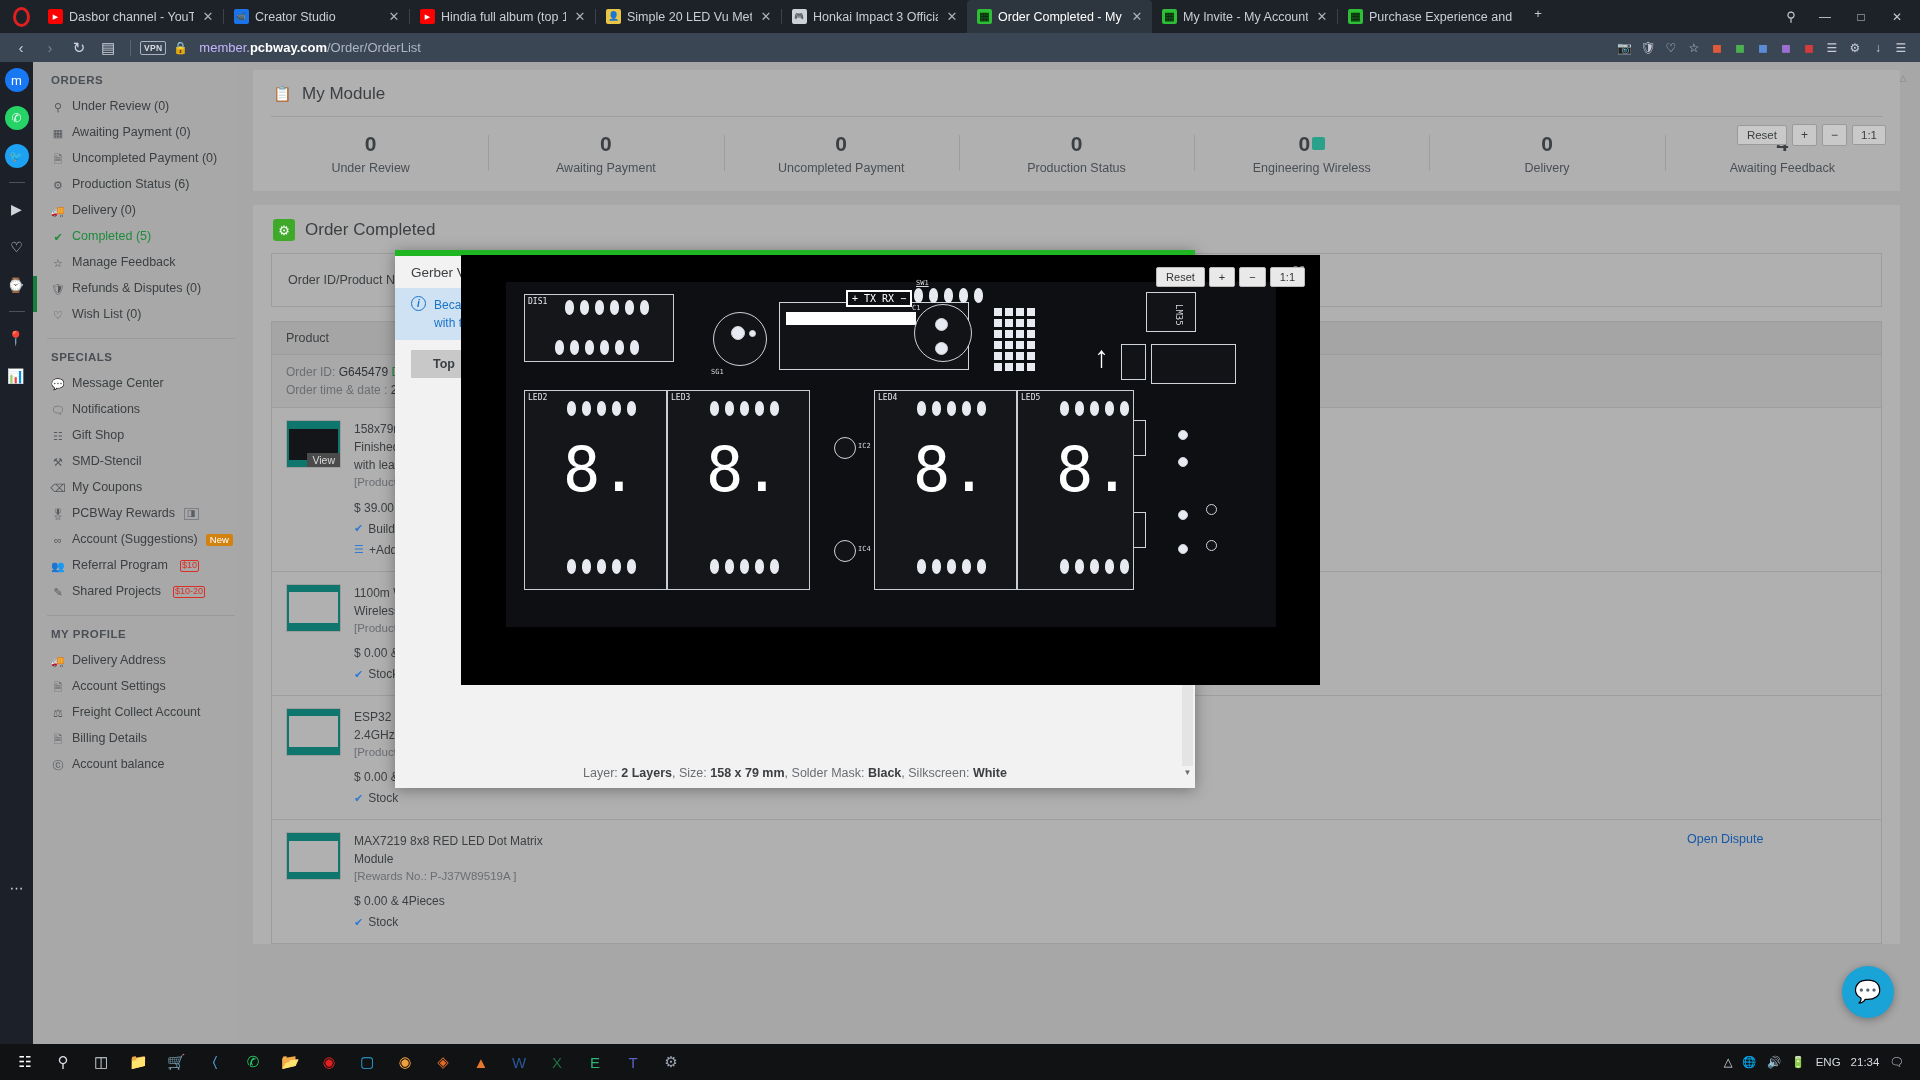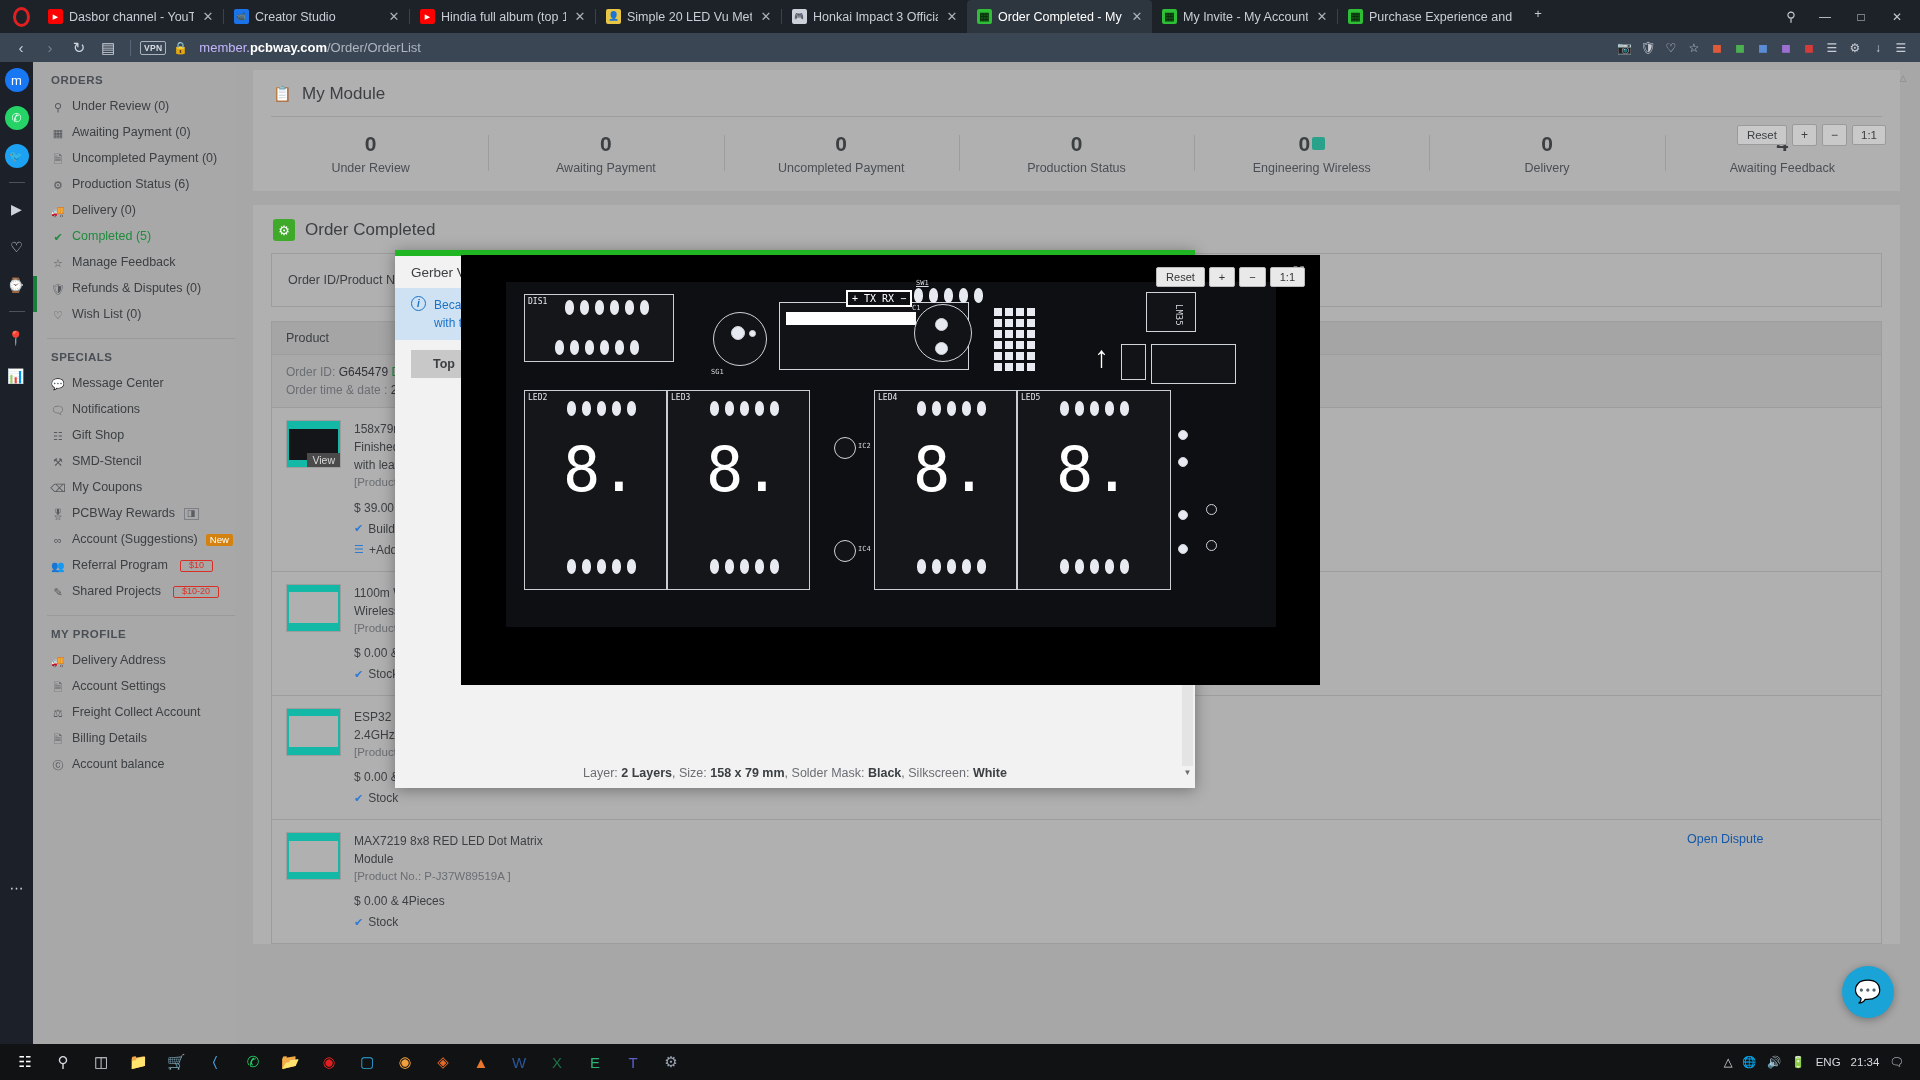--- a/index.html
+++ b/index.html
@@ -104,21 +104,21 @@
   }
   .sb-item .sbi { width:14px;height:14px;flex:0 0 14px;display:flex;align-items:center;justify-content:center;font-size:11px;color:#55595e;}
   .sb-item.active { color:#1e8b3c; font-weight:500; }
   .sb-item.active .sbi { color:#1e8b3c; }
   #sb-active-bar { position:absolute; left:0; width:4px; height:36px; background:#16803a; }
   .sb-divider { height:1px; background:#9a9a9a; margin:10px 0 0 14px; }
   .badge-new {
     background:#d4820f; color:#fff; font-size:9.5px; padding:1px 4px; border-radius:2px; margin-left:1px;
   }
   .badge-red {
-    border:1px solid #d93025; color:#d93025; font-size:9px; padding:0 8px; border-radius:2px; margin-left:5px;
+    border:1px solid #d93025; color:#d93025; font-size:9px; padding:0 1px; border-radius:2px; margin-left:5px;
   }
   .badge-box { border:1px solid #7c8086; color:#5a5e63; font-size:9px; padding:0 2px; margin-left:2px;}
 
   
   #content { position:absolute; left:235px; top:0; width:1685px; height:1018px; }
   #orders-card { margin: 8px 20px 0 18px; background:#b0b0b0; padding: 0; }
   #orders-title { display:flex; align-items:center; gap:9px; padding:14px 0 12px 20px; font-size:17px; color:#3c4043;}
   #orders-title .tico { width:20px;height:20px;display:flex;align-items:center;justify-content:center;font-size:15px;color:#60646a;}
   #orders-hr { height:1px; background:#9d9d9d; margin:0 18px; }
   #stats { display:flex; padding: 14px 0 16px 0; }
@@ -143,21 +143,21 @@
     display:flex; font-size:12.5px; color:#3c4043; padding:9px 0;
   }
   .col-product { width:280px; padding-left:14px; }
   .order-block { margin:0 18px; border:1px solid #9d9d9d; border-top:none; }
   .order-meta { background:#a9a9a9; padding:8px 14px; font-size:12px; color:#5b5f64; line-height:1.5; }
   .order-meta .lbl2 { color:#6a6e73; }
   .order-meta .val { color:#2f3237; }
   .order-meta .green { color:#1e8b3c; }
   .prow { display:flex; padding:12px 14px; border-top:1px solid #9d9d9d; }
   .pthumb {
-    width:55px;height:48px;flex:0 0 55px;border:1px solid #9d9d9d;background:#14b8a6;
+    width:55px;height:48px;flex:0 0 55px;border:1px solid #9d9d9d;background:#0f766e;
     position:relative; display:flex;align-items:center;justify-content:center;overflow:hidden;
   }
   .pthumb .inner { width:49px;height:31px;background:#17181a; }
   .pthumb .inner.pcb { background:#141518; }
   .pthumb .viewbtn {
     position:absolute; right:0; bottom:0; background:#4a4a4a; color:#dcdcdc; font-size:10.5px; padding:1px 5px;
   }
   .pinfo { margin-left:13px; font-size:12px; color:#3c4043; line-height:1.5; }
   .pinfo .pname { color:#3c4043; }
   .pinfo .pno { color:#6a6e73; font-size:11.5px; }
@@ -582,21 +582,21 @@
             </div>
           </div>
 
           <div class="prow">
             <div class="pthumb">
               <div class="inner" style="background:#b0b0b0"></div>
             </div>
             <div class="pinfo">
               <div class="pname">MAX7219 8x8 RED LED Dot Matrix</div>
               <div class="pname">Module</div>
-              <div class="pno">[Product No.: P-J37W89519A ]</div>
+              <div class="pno">[Rewards No.: P-J37W89519A ]</div>
               <div class="pprice">$ 0.00 &amp; 4Pieces</div>
               <div class="pline">
                   <span class="bico">✔</span>
                   <span>Stock</span>
                 </div>
             </div>
             <div class="op-cell">
               <a href="#">Open Dispute</a>
             </div>
           </div>
@@ -775,21 +775,21 @@
           <div class="digit" style="left:38px; top:48px;">8.</div>
           <div class="pad-row" style="left:42px; top:168px;">
             <div class="pad"></div>
               <div class="pad"></div>
               <div class="pad"></div>
               <div class="pad"></div>
               <div class="pad"></div>
           </div>
         </div>
 
-        <div class="seg-panel" style="left:511px; top:108px; width:154px; height:200px;">
+        <div class="seg-panel" style="left:511px; top:108px; width:117px; height:200px;">
           <span class="seg-label">LED5</span>
           <div class="pad-row" style="left:42px; top:10px;">
             <div class="pad"></div>
               <div class="pad"></div>
               <div class="pad"></div>
               <div class="pad"></div>
               <div class="pad"></div>
           </div>
           <div class="digit" style="left:38px; top:48px;">8.</div>
           <div class="pad-row" style="left:42px; top:168px;">

